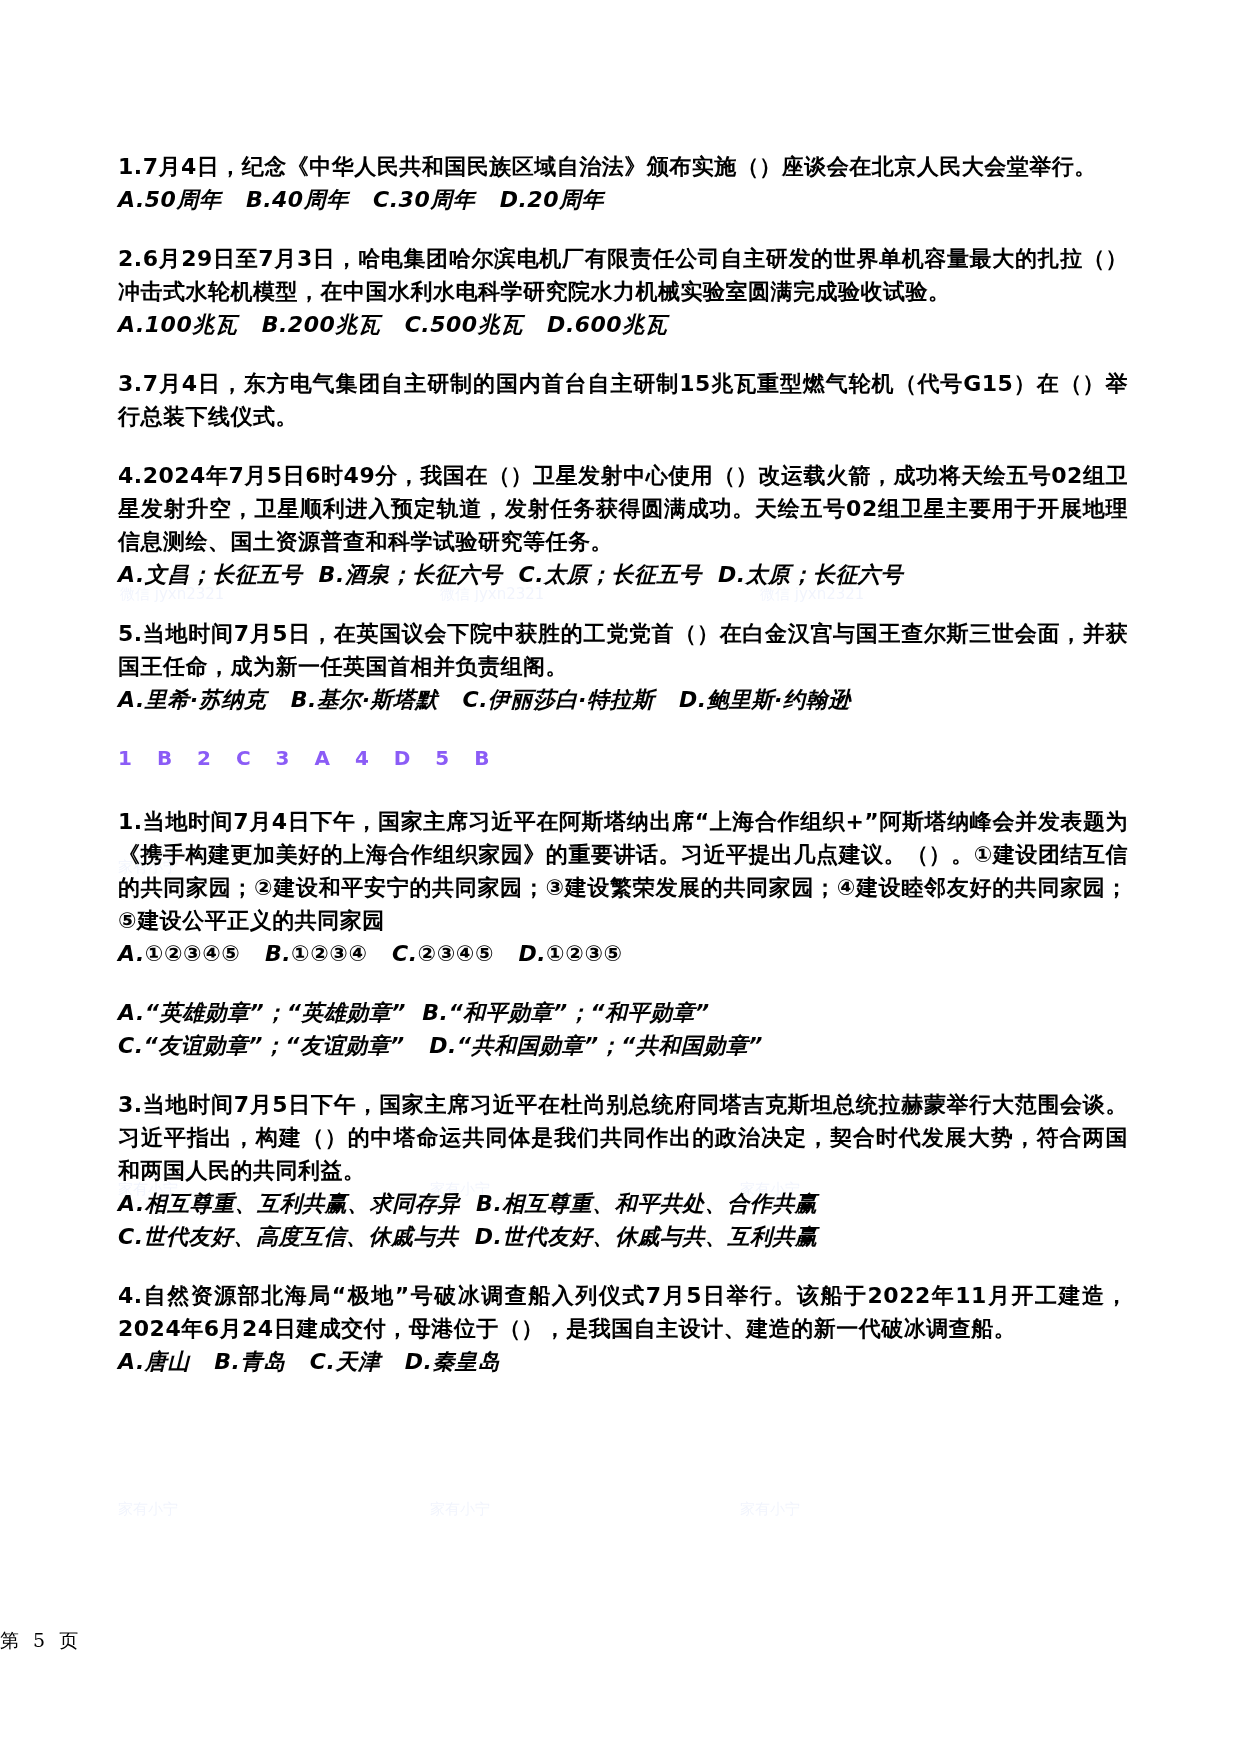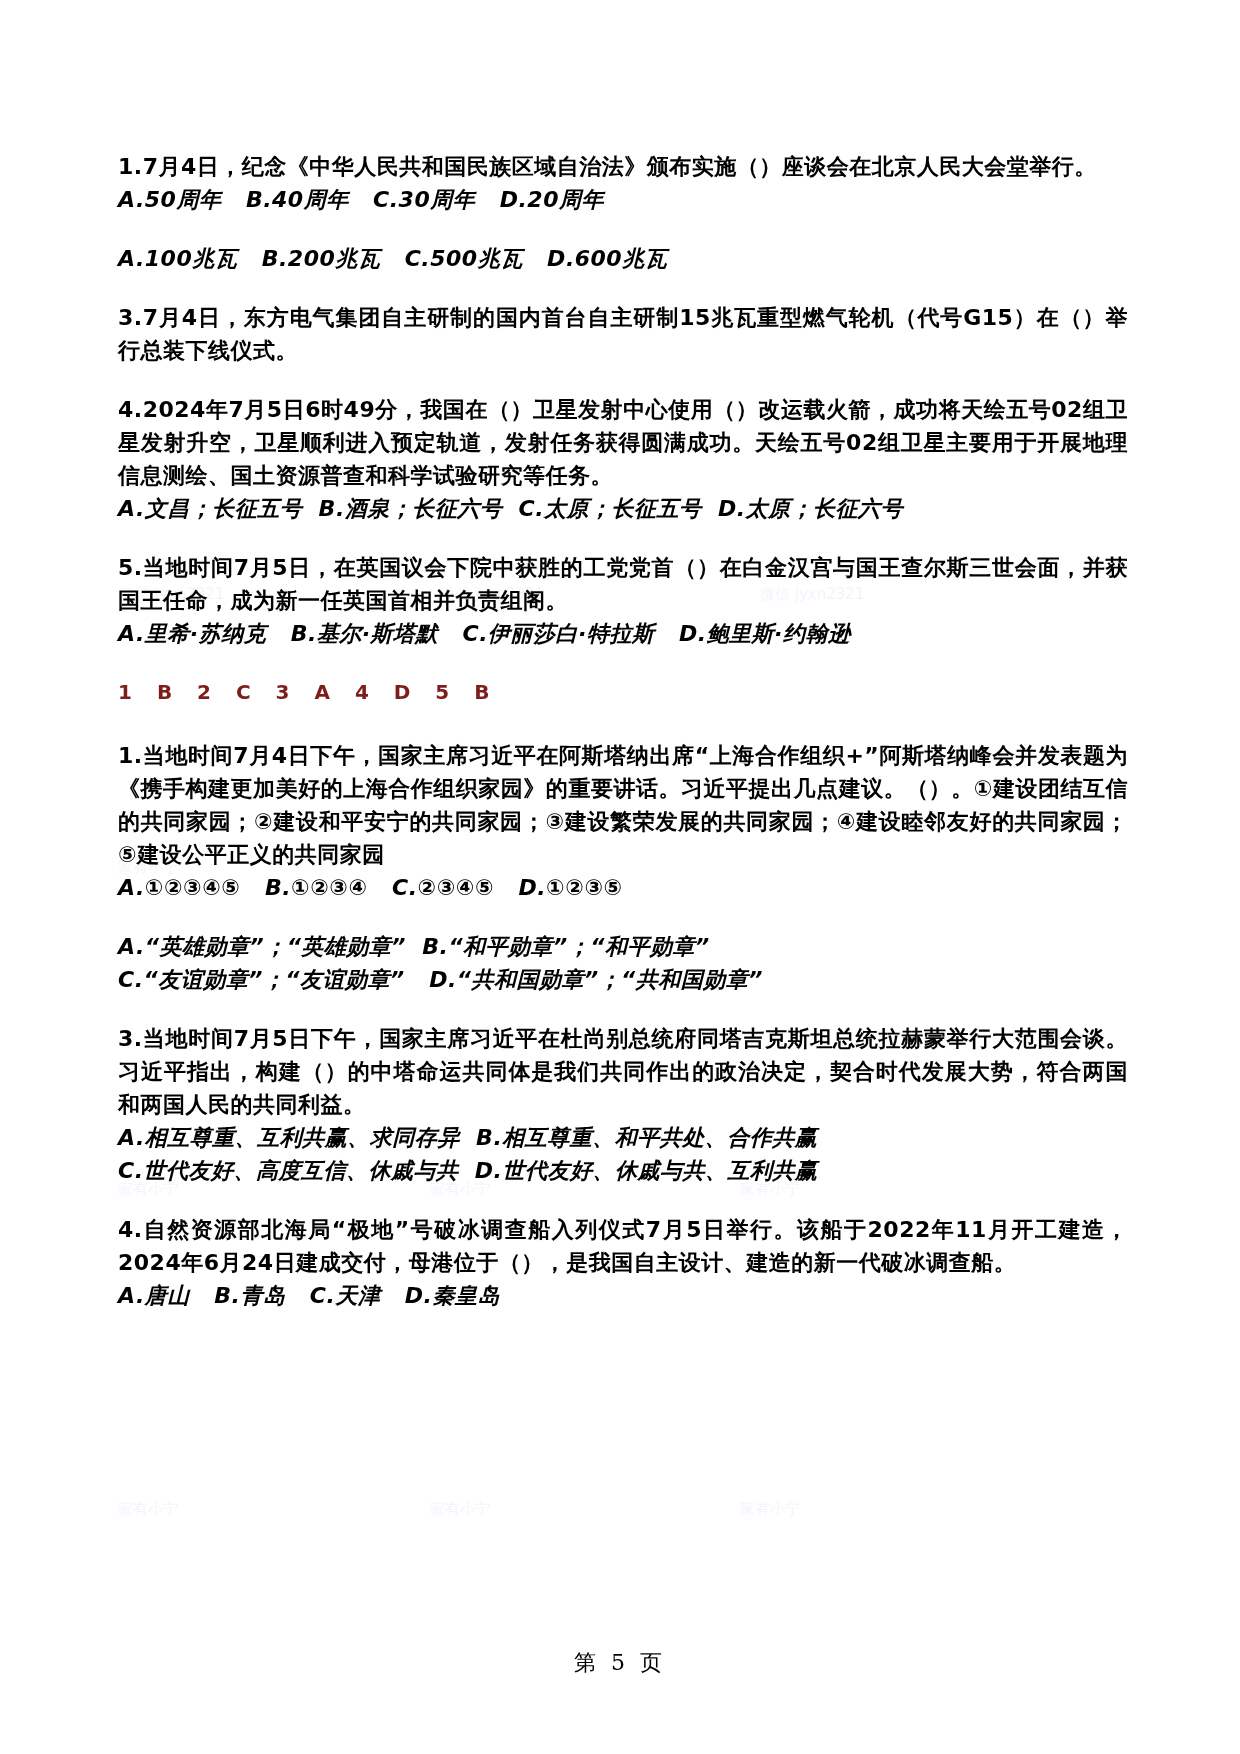--- a/index.html
+++ b/index.html
@@ -2,24 +2,24 @@
 <html><head>
 <meta charset="utf-8">
 <style>
   html, body { margin:0; padding:0; background:#ffffff; }
   body { width:1240px; height:1754px; position:relative; overflow:hidden;
          font-family:"DejaVu Sans","Liberation Sans",sans-serif; color:#000; }
   .page { position:absolute; left:118px; top:134px; width:1010px; }
   .q { margin:16px 0 26px 0; }
   .stem { font-size:22px; font-weight:bold; line-height:33px; letter-spacing:0.5px; text-align:justify; }
   .opt { font-size:22px; font-weight:bold; line-height:33px; letter-spacing:0.5px; white-space:pre;font-style:italic; }
-  .answers { font-size:20px; font-weight:bold; color:#7f1d1d; line-height:33px;
+  .answers { font-size:20px; font-weight:bold; color:#8b5cf6; line-height:33px;
              letter-spacing:9px; margin:8px 0 30px 0; }
-  .footer { position:absolute; left:0; width:1240px; top:1628px; text-align:center;
-            font-family:"DejaVu Serif","Liberation Serif",serif; font-size:22px; letter-spacing:4px;margin-top:20px; }
+  .footer { position:absolute; left:0; width:1240px; top:1628px; 
+            font-family:"DejaVu Serif","Liberation Serif",serif; font-size:19px; letter-spacing:4px; }
   .wm { position:absolute; color:#1d4ed8; opacity:0.06; font-size:15px; pointer-events:none; }
 </style>
 </head>
 <body>
 
 <div class="wm" style="left:120px;top:585px;">微信 jyxn2321</div>
 <div class="wm" style="left:440px;top:585px;">微信 jyxn2321</div>
 <div class="wm" style="left:760px;top:585px;">微信 jyxn2321</div>
 <div class="wm" style="left:118px;top:858px;">家有小宁</div>
 <div class="wm" style="left:118px;top:1180px;">家有小宁</div>
@@ -30,20 +30,21 @@
 <div class="wm" style="left:740px;top:1500px;">家有小宁</div>
 
 <div class="page">
 
   <div class="q">
     <div class="stem">1.7月4日，纪念《中华人民共和国民族区域自治法》颁布实施（）座谈会在北京人民大会堂举行。</div>
     <div class="opt">A.50周年   B.40周年   C.30周年   D.20周年</div>
   </div>
 
   <div class="q">
+    <div class="stem">2.6月29日至7月3日，哈电集团哈尔滨电机厂有限责任公司自主研发的世界单机容量最大的扎拉（）冲击式水轮机模型，在中国水利水电科学研究院水力机械实验室圆满完成验收试验。</div>
     <div class="opt">A.100兆瓦   B.200兆瓦   C.500兆瓦   D.600兆瓦</div>
   </div>
 
   <div class="q">
     <div class="stem">3.7月4日，东方电气集团自主研制的国内首台自主研制15兆瓦重型燃气轮机（代号G15）在（）举行总装下线仪式。</div>
   </div>
 
   <div class="q">
     <div class="stem">4.2024年7月5日6时49分，我国在（）卫星发射中心使用（）改运载火箭，成功将天绘五号02组卫星发射升空，卫星顺利进入预定轨道，发射任务获得圆满成功。天绘五号02组卫星主要用于开展地理信息测绘、国土资源普查和科学试验研究等任务。</div>
     <div class="opt">A.文昌；长征五号  B.酒泉；长征六号  C.太原；长征五号  D.太原；长征六号</div>

